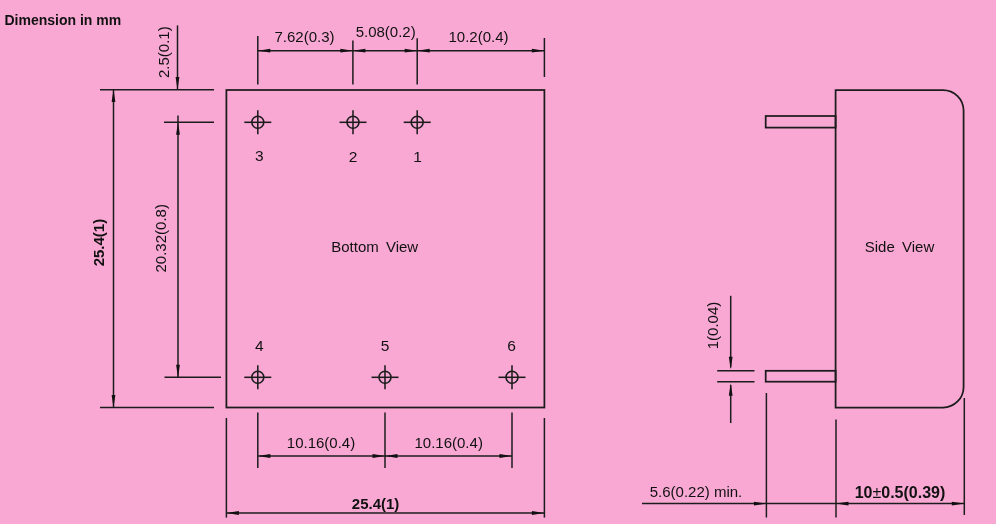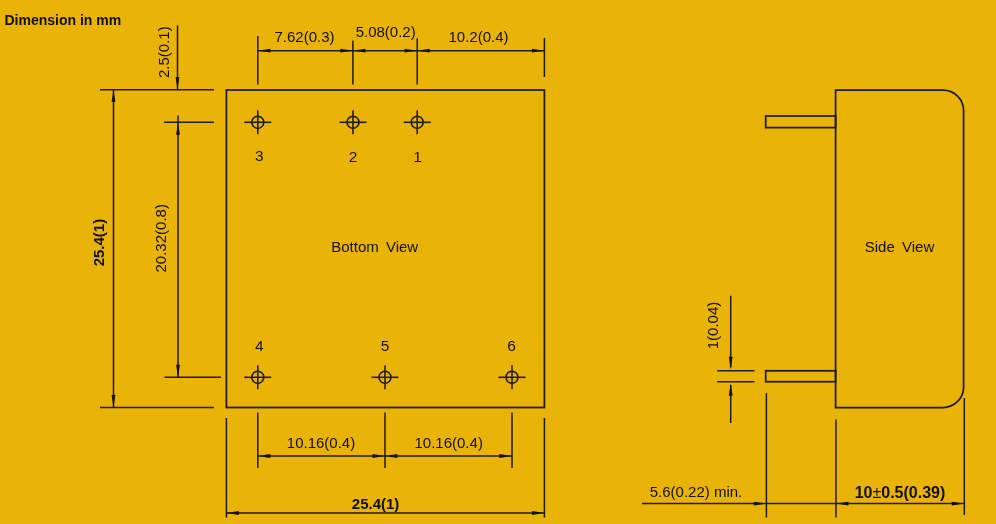--- a/index.html
+++ b/index.html
@@ -1,16 +1,16 @@
 <!DOCTYPE html>
 <html><head>
 <meta charset="utf-8">
 <style>
   html,body{margin:0;padding:0;background:#ffffff;}
-  #wrap{position:relative;width:996px;height:524px;background:#eab308;overflow:hidden;}
+  #wrap{position:relative;width:996px;height:524px;background:#f9a8d4;overflow:hidden;}
   svg{display:block;}
   text{font-family:"Liberation Sans", sans-serif;fill:#111111;}
 </style>
 </head>
 <body>
 <div id="wrap">
 <svg width="996" height="524" viewBox="0 0 996 524">
 <defs>
   <path id="ar" d="M0 0 L-12.5 -1.9 L-12.5 1.9 Z" fill="#111"></path>
   <g id="pin" stroke="#1c1c1c" stroke-width="1.55" fill="none">

